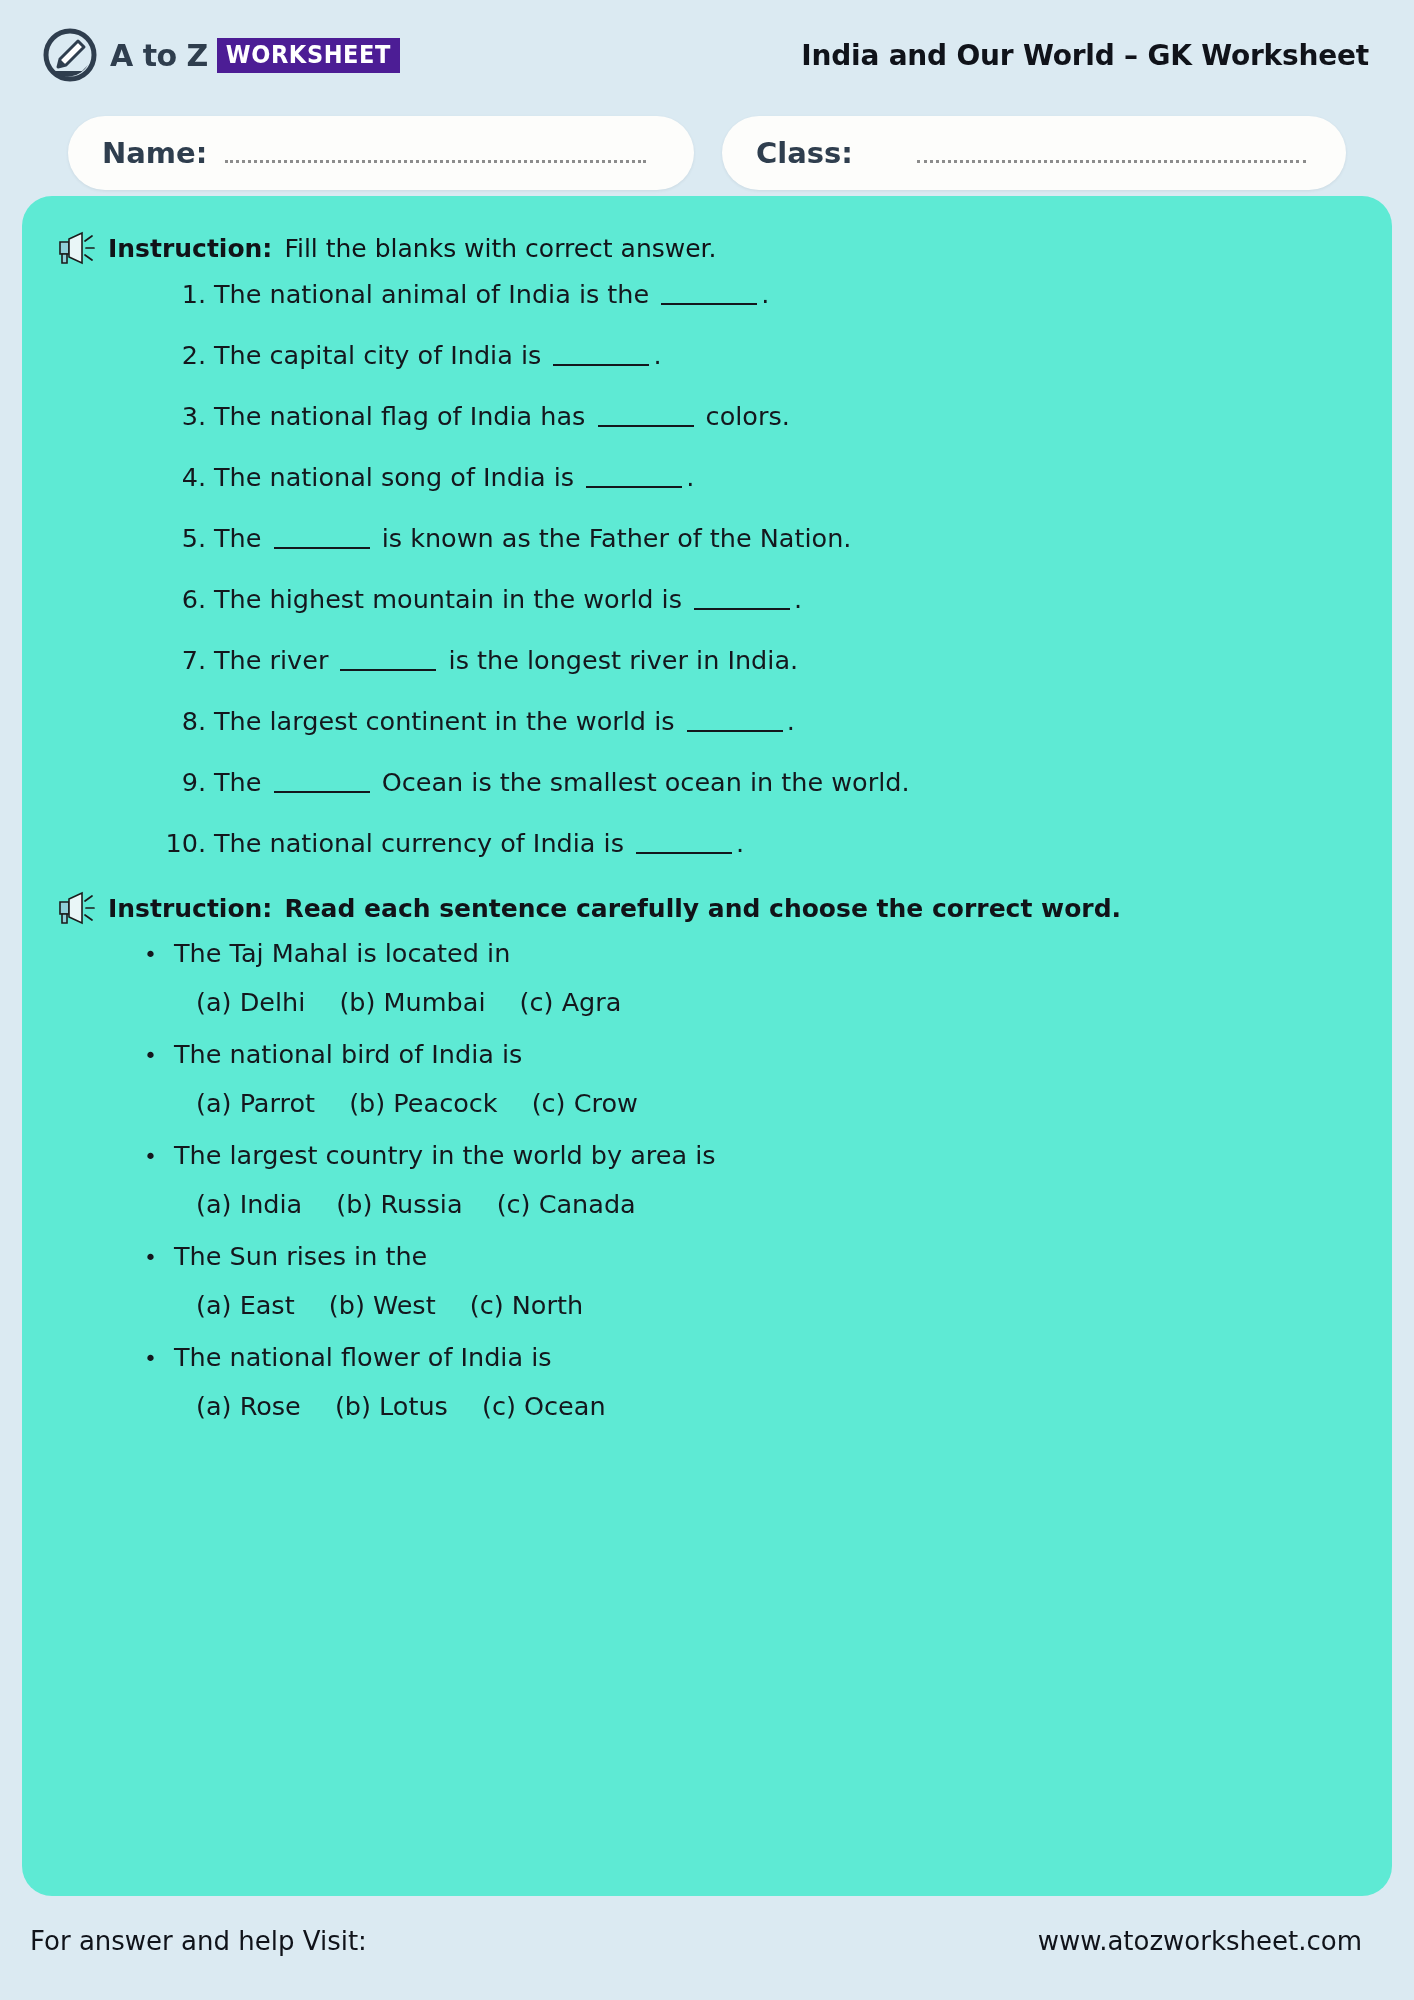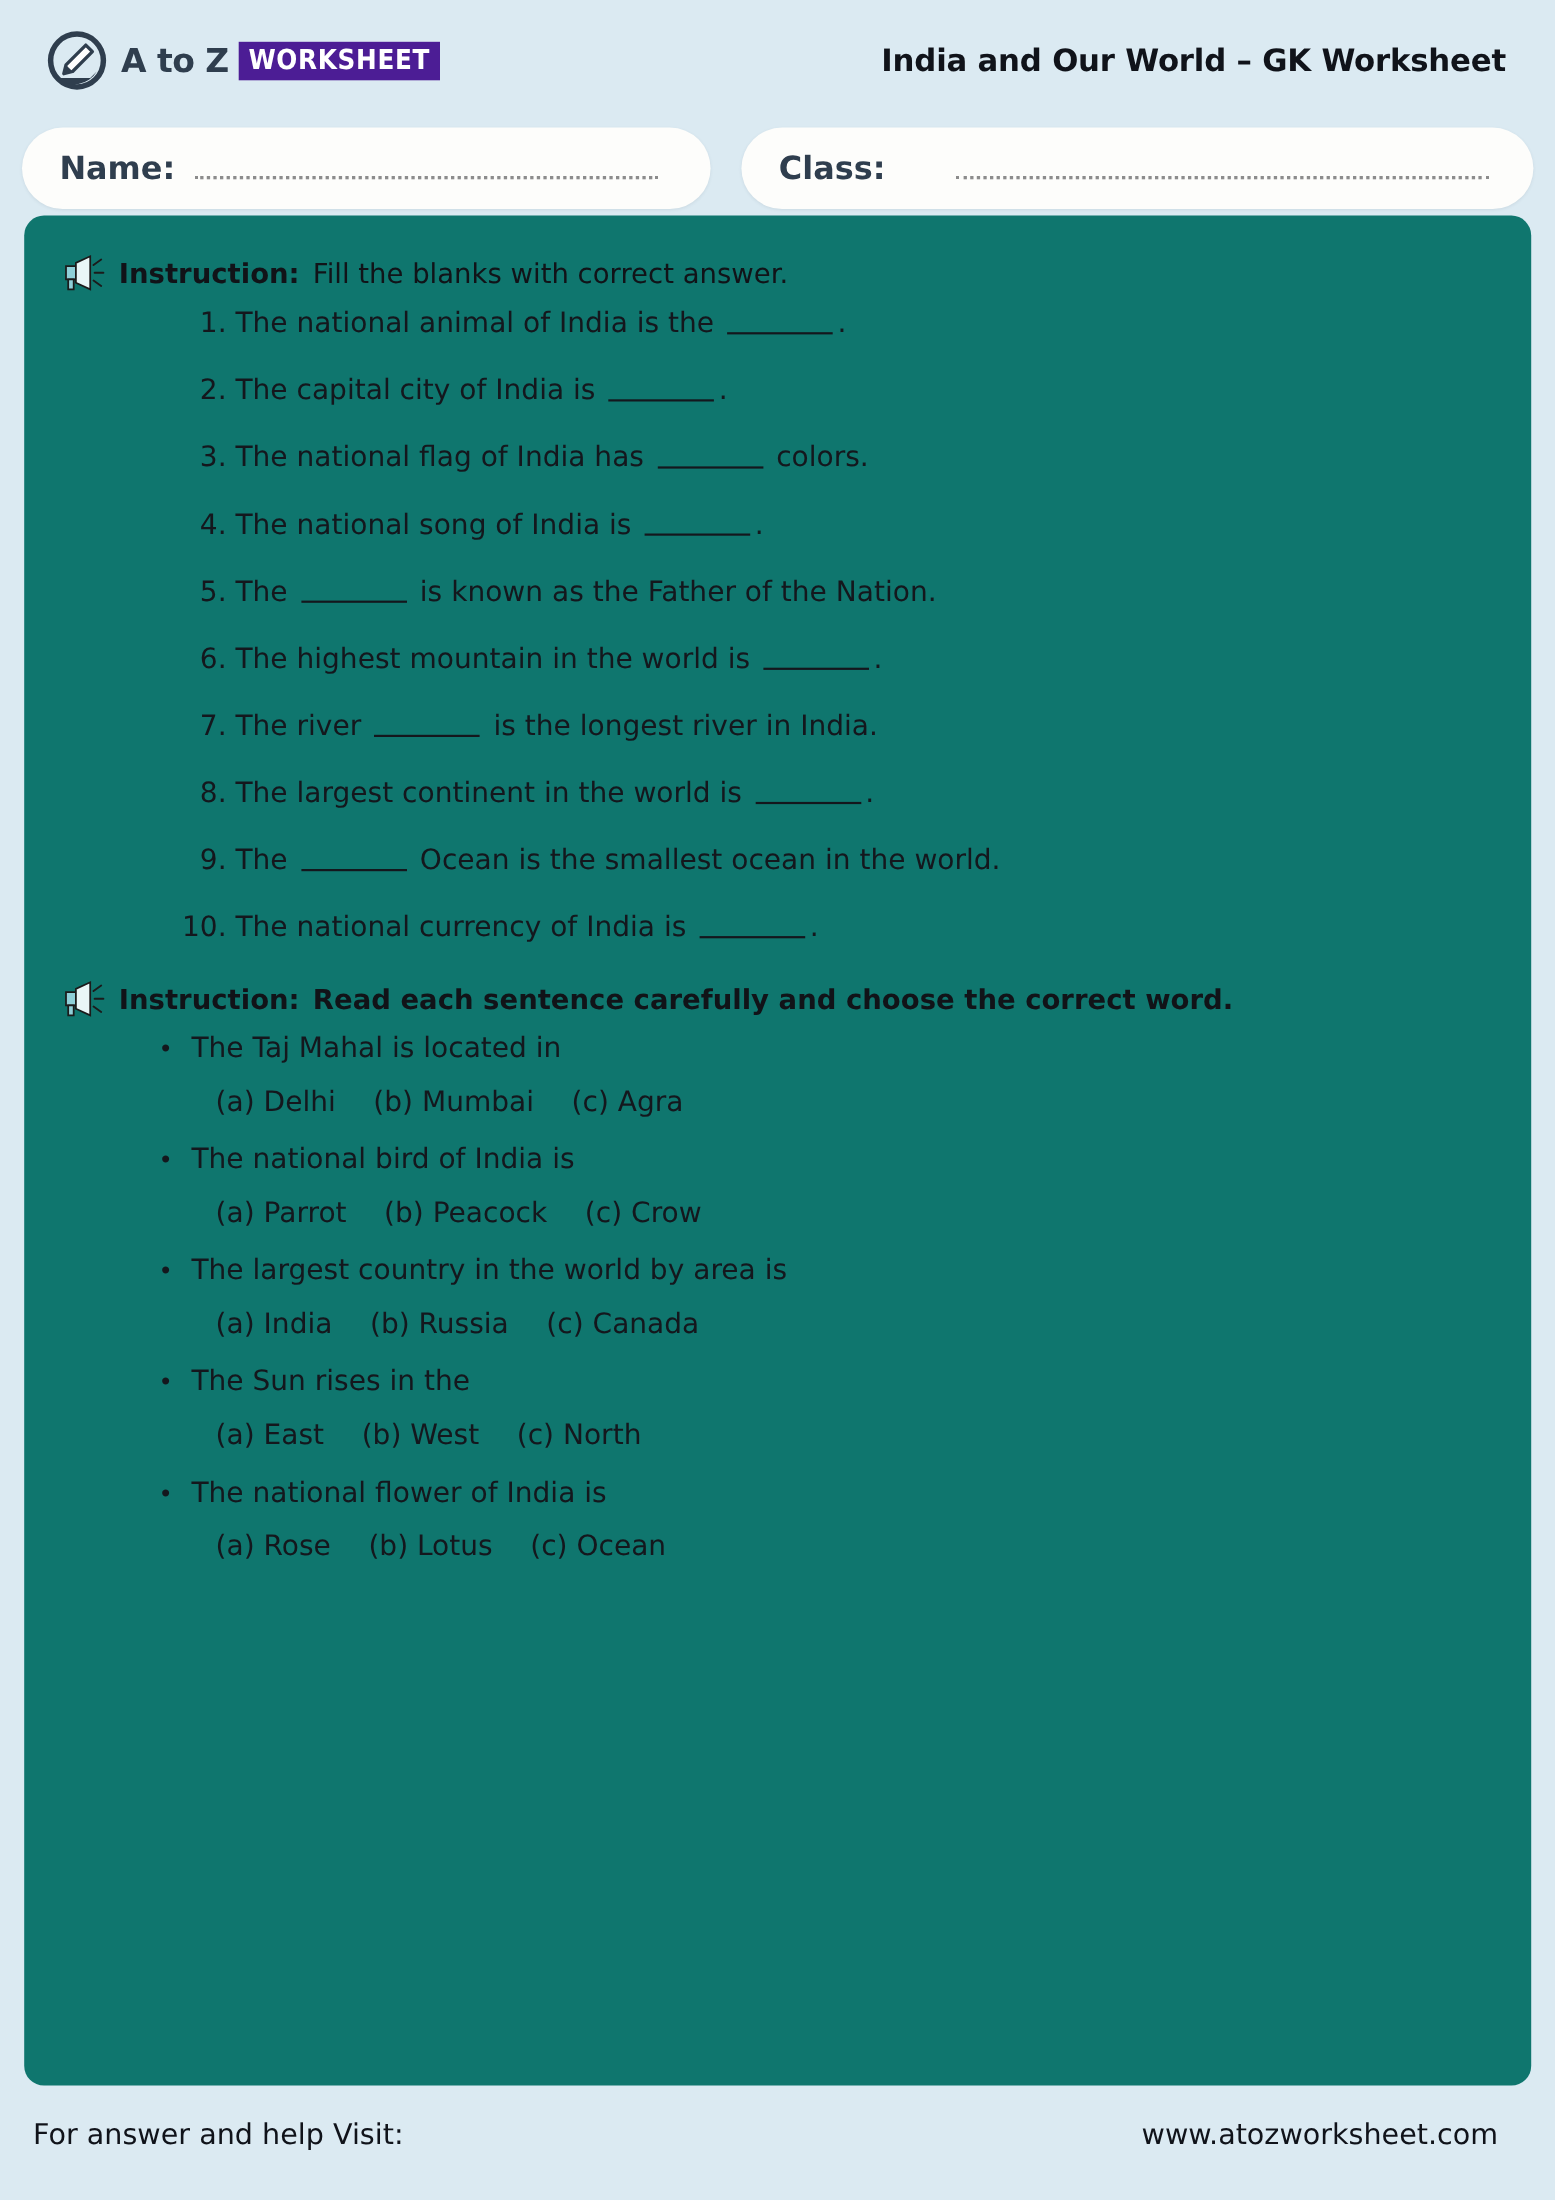--- a/index.html
+++ b/index.html
@@ -68,21 +68,21 @@
     font-size: 28px;
     color: #10131a;
     letter-spacing: -0.2px;
     white-space: nowrap;
   }
 
   
   .idrow {
     display: flex;
     gap: 28px;
-    padding: 0 20px;
+    padding: 0 68px;
     box-sizing: border-box;
     height: 86px;
     align-items: center;
   }
   .idfield {
     background: #fdfdfb;
     border-radius: 44px;
     height: 74px;
     display: flex;
     align-items: center;
@@ -109,22 +109,22 @@
   .idfield.name .dotline { margin-right: 14px; }
   .idfield.klass .dotline { margin-right: 6px; }
 
   
   .paper {
     position: absolute;
     left: 22px;
     right: 22px;
     top: 196px;
     bottom: 104px;
-    background: #0f766e;
-    border-radius: 18px;
+    background: #5eead4;
+    border-radius: 30px;
     padding: 26px 34px 10px 34px;
     box-sizing: border-box;
     overflow: hidden;
   }
 
   
   .instruction {
     display: flex;
     align-items: center;
     gap: 12px;

